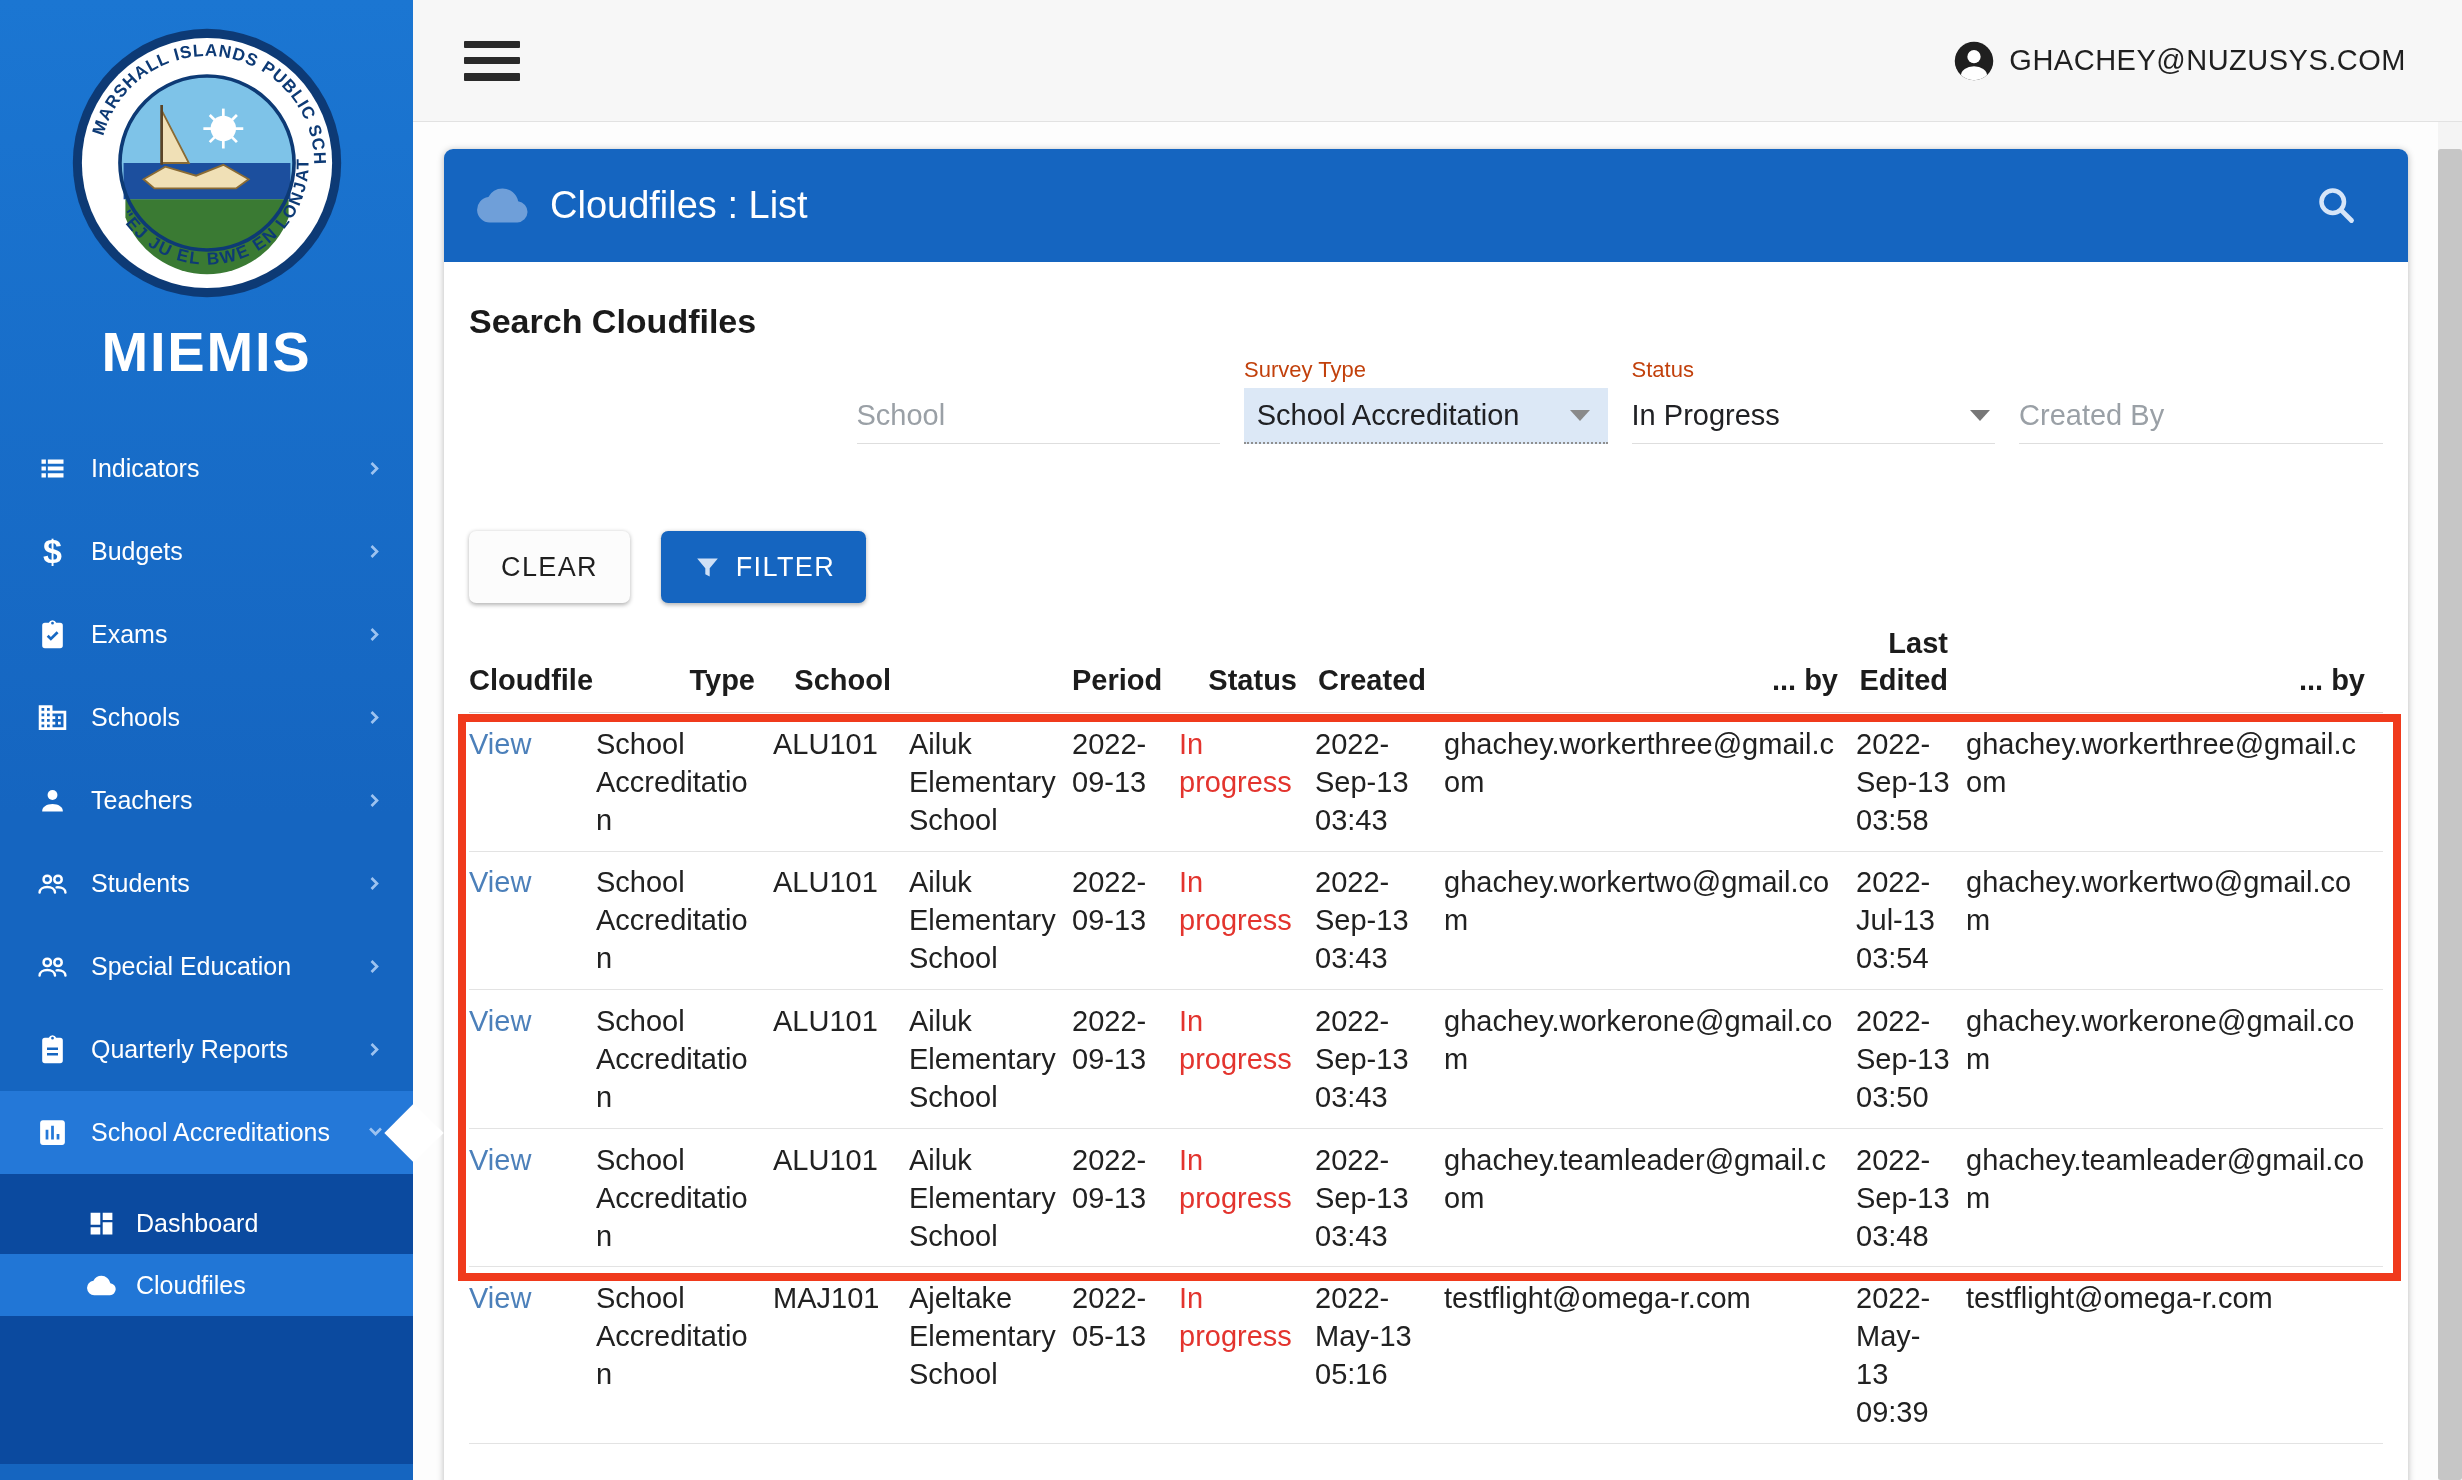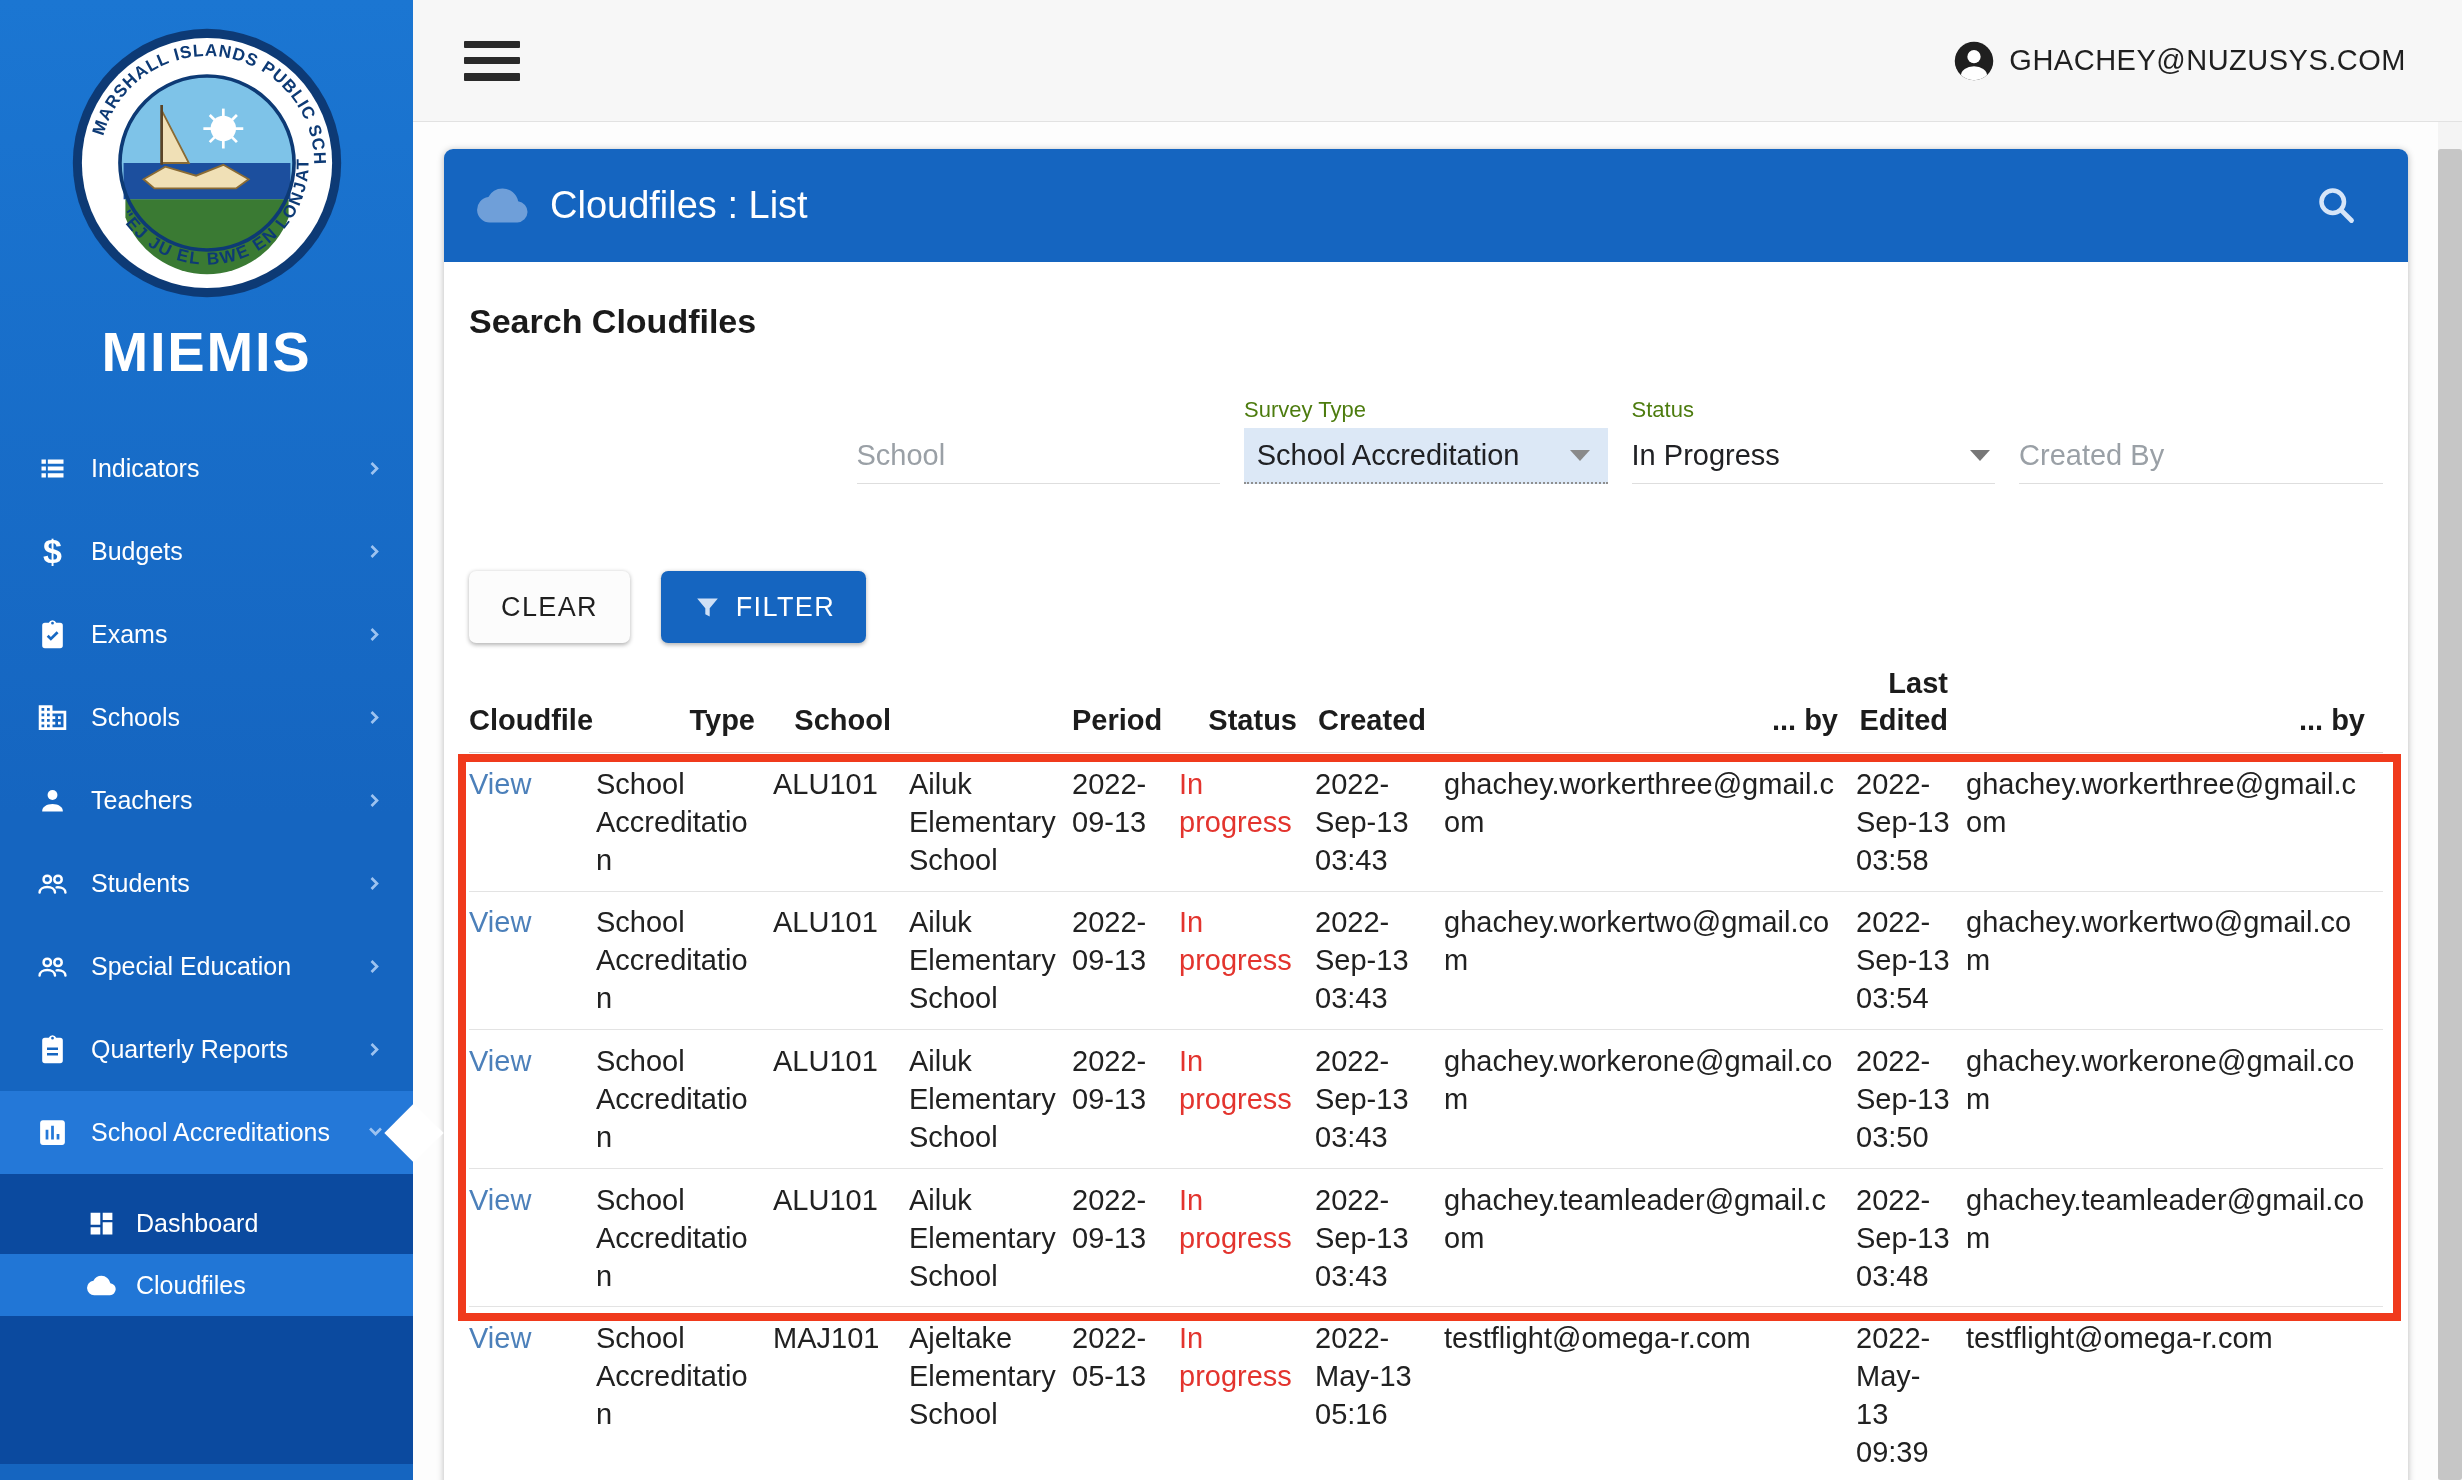--- a/index.html
+++ b/index.html
@@ -43,21 +43,21 @@
                  display:flex; align-items:center; padding:0 49px 0 33px; }
   .card-header .cloud { width:51px; height:51px; }
   .card-title { color:#fff; font-size:38px; font-weight:500; margin-left:22px; flex:1 1 auto; }
   .hdr-search { width:45px; height:45px; cursor:pointer; }
 
   .card-body { padding:0 25px; }
   .search-heading { margin-top:40px; font-size:34px; font-weight:700; color:#1a1a1a; }
 
   .filters { margin-top:16.3px; display:flex; gap:23.6px; }
   .field { flex:1 1 0; }
-  .field .flabel { height:31px; font-size:22px; color:#4d7c0f;margin-top:40px; }
+  .field .flabel { height:31px; font-size:22px; color:#c2410c; }
   .finput { width:100%; border:none; outline:none; background:transparent; height:56px;
             font-family:"Liberation Sans",sans-serif; font-size:29px; color:#202124;
             border-bottom:1.8px solid #dedede; }
   .finput::placeholder { color:#9aa0a6; opacity:1; }
   .fselect { height:56px; display:flex; align-items:center; font-size:29px; color:#202124; cursor:pointer; }
   .fselect.survey { background:#dce8f6; border-bottom:2.7px dotted #8f8f8f; padding:0 12.7px; }
   .fselect.status { border-bottom:1.8px solid #dedede; }
   .fselect .val { flex:1 1 auto; }
   .fselect .arrow { width:0; height:0; border-left:10px solid transparent; border-right:10px solid transparent;
                     border-top:11.8px solid #777; margin-right:5.4px; }
@@ -371,21 +371,21 @@
               </tr>
               <tr>
                 <td><span class="view-link">View</span></td>
                 <td>School Accreditation</td>
                 <td>ALU101</td>
                 <td>Ailuk Elementary School</td>
                 <td>2022-09-13</td>
                 <td class="status-red">In progress</td>
                 <td>2022-Sep-13 03:43</td>
                 <td>ghachey.workertwo@gmail.com</td>
-                <td>2022-Sep-13 03:54</td>
+                <td>2022-Jul-13 03:54</td>
                 <td>ghachey.workertwo@gmail.com</td>
               </tr>
               <tr>
                 <td><span class="view-link">View</span></td>
                 <td>School Accreditation</td>
                 <td>ALU101</td>
                 <td>Ailuk Elementary School</td>
                 <td>2022-09-13</td>
                 <td class="status-red">In progress</td>
                 <td>2022-Sep-13 03:43</td>

